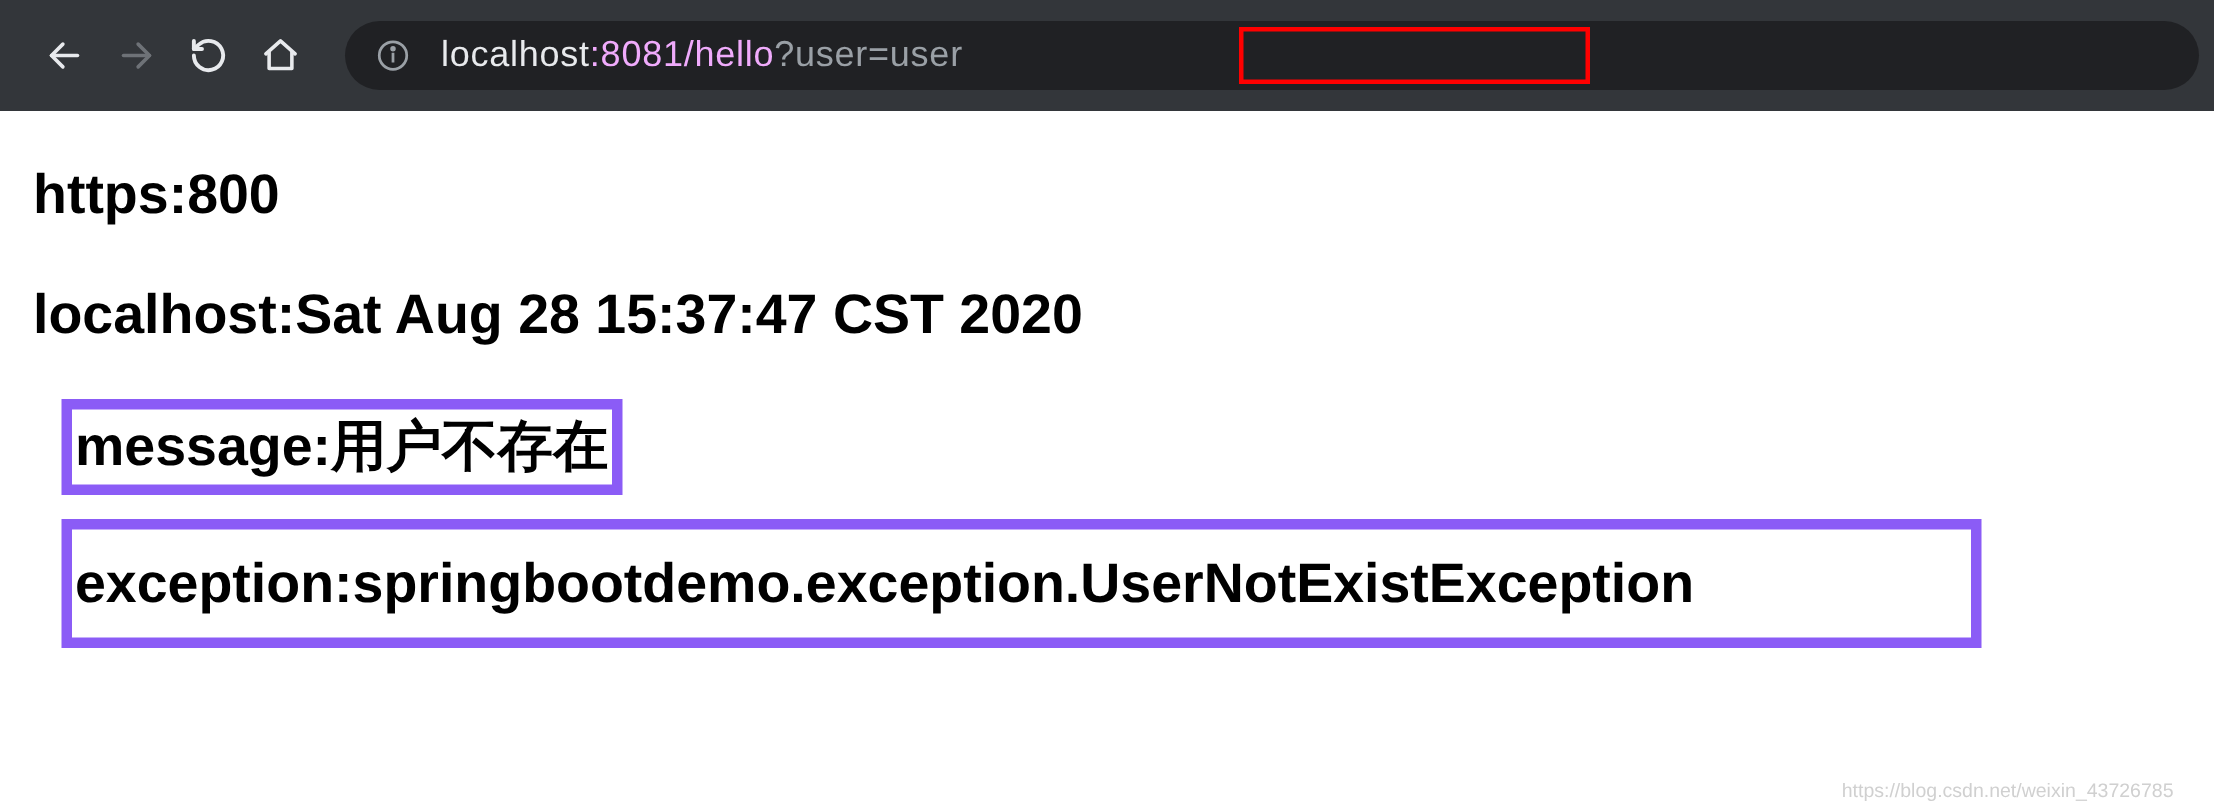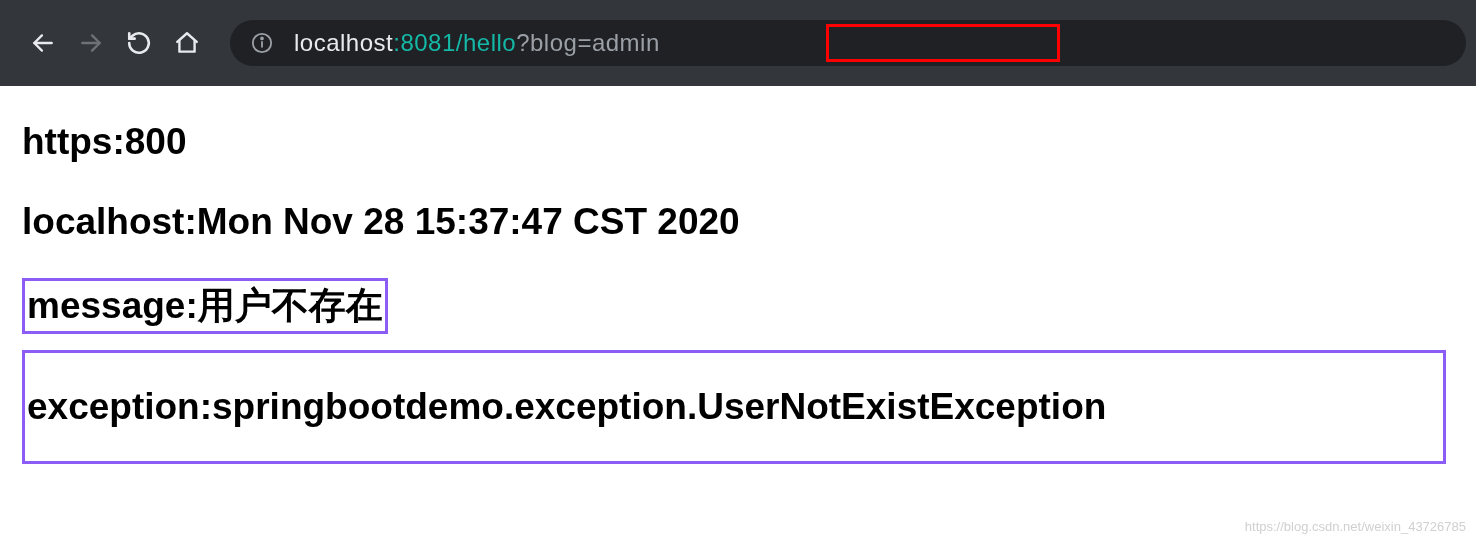--- a/index.html
+++ b/index.html
@@ -9,21 +9,21 @@
     }
     body {
       width: 1476px;
       height: 540px;
       font-family: Arial, Helvetica, sans-serif;
       background: #ffffff;
       overflow: hidden;
       position: relative;
     }
     .browser-bar {
-      height: 86px;
+      height: 74px;
       background: #33363a;
       display: flex;
       align-items: center;
       padding: 0 10px;
     }
     .nav-icons {
       display: flex;
       align-items: center;
       gap: 18px;
       margin-left: 18px;
@@ -64,21 +64,21 @@
       font-size: 24px;
       color: #e8eaed;
       display: flex;
       align-items: center;
       letter-spacing: 0.5px;
     }
     .url-host {
       color: #e8eaed;
     }
     .url-port-path {
-      color: #14b8a6;
+      color: #f0abfc;
     }
     .url-query {
       color: #9aa0a6;
     }
     .url-highlight {
       position: absolute;
       border: 3px solid #ff0000;
       top: 4px;
       height: 38px;
       pointer-events: none;
@@ -87,34 +87,35 @@
       padding: 32px 22px;
     }
     .content h2 {
       font-size: 37px;
       font-weight: bold;
       color: #000;
       margin-bottom: 32px;
       line-height: 1.3;
     }
     .highlight-box {
-      border: 3px solid #8b5cf6;
+      border: 7px solid #8b5cf6;
       display: inline-block;
       padding: 1px 2px;
       margin-bottom: 16px;
+      margin-left: 19px;
     }
     .highlight-box.wide {
       display: block;
-      width: 1424px;
-      padding: 30px 2px;
+      width: 1280px;
+      padding: 12px 2px;
     }
     .watermark {
       position: absolute;
       bottom: 6px;
-      right: 10px;
+      right: 27px;
       font-size: 13px;
       color: #d0d0d0;
       font-family: Arial, sans-serif;
       margin-top: 42px;
     }
     .h2-no-margin {
       margin-bottom: 0 !important;
     }
   </style>
 </head>
@@ -151,32 +152,32 @@
     <div class="info-icon">
       <svg width="22" height="22" viewBox="0 0 24 24" fill="none" stroke="currentColor" stroke-width="2">
         <circle cx="12" cy="12" r="10"></circle>
         <line x1="12" y1="10" x2="12" y2="17"></line>
         <circle cx="12" cy="7" r="1" fill="currentColor"></circle>
       </svg>
     </div>
     <div class="url-text">
       <span class="url-host">localhost</span>
         <span class="url-port-path">:8081/hello</span>
-        <span class="url-query">?blog=admin</span>
+        <span class="url-query">?user=user</span>
     </div>
     <div class="url-highlight" style="left: 596px; width: 234px;"></div>
   </div>
 </div>
 
 <div class="content">
   <h2>
     <span>https:</span><span>800</span>
   </h2>
   <h2>
-    <span>localhost:</span><span>Mon Nov 28 15:37:47 CST 2020</span>
+    <span>localhost:</span><span>Sat Aug 28 15:37:47 CST 2020</span>
   </h2>
   <div class="highlight-box">
     <h2 class="h2-no-margin">
       <span>message:</span><span>用户不存在</span>
     </h2>
   </div>
   <div class="highlight-box wide">
     <h2 class="h2-no-margin">
       <span>exception:</span><span>springbootdemo.exception.UserNotExistException</span>
     </h2>

